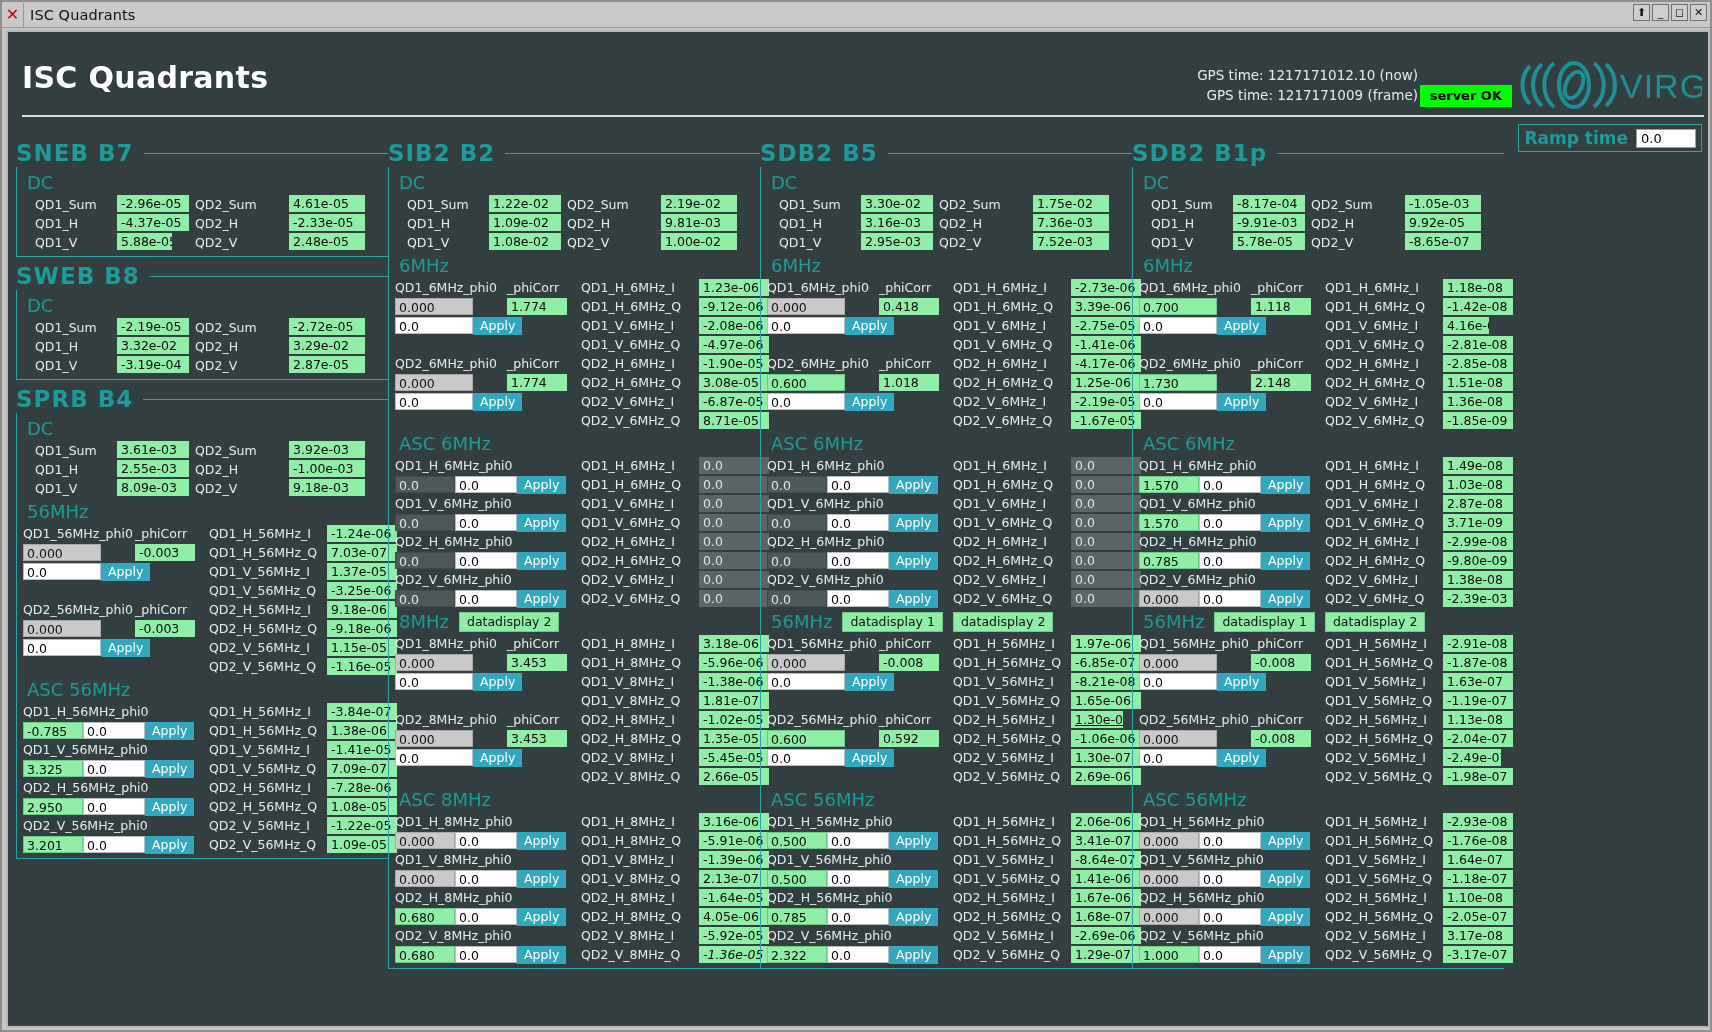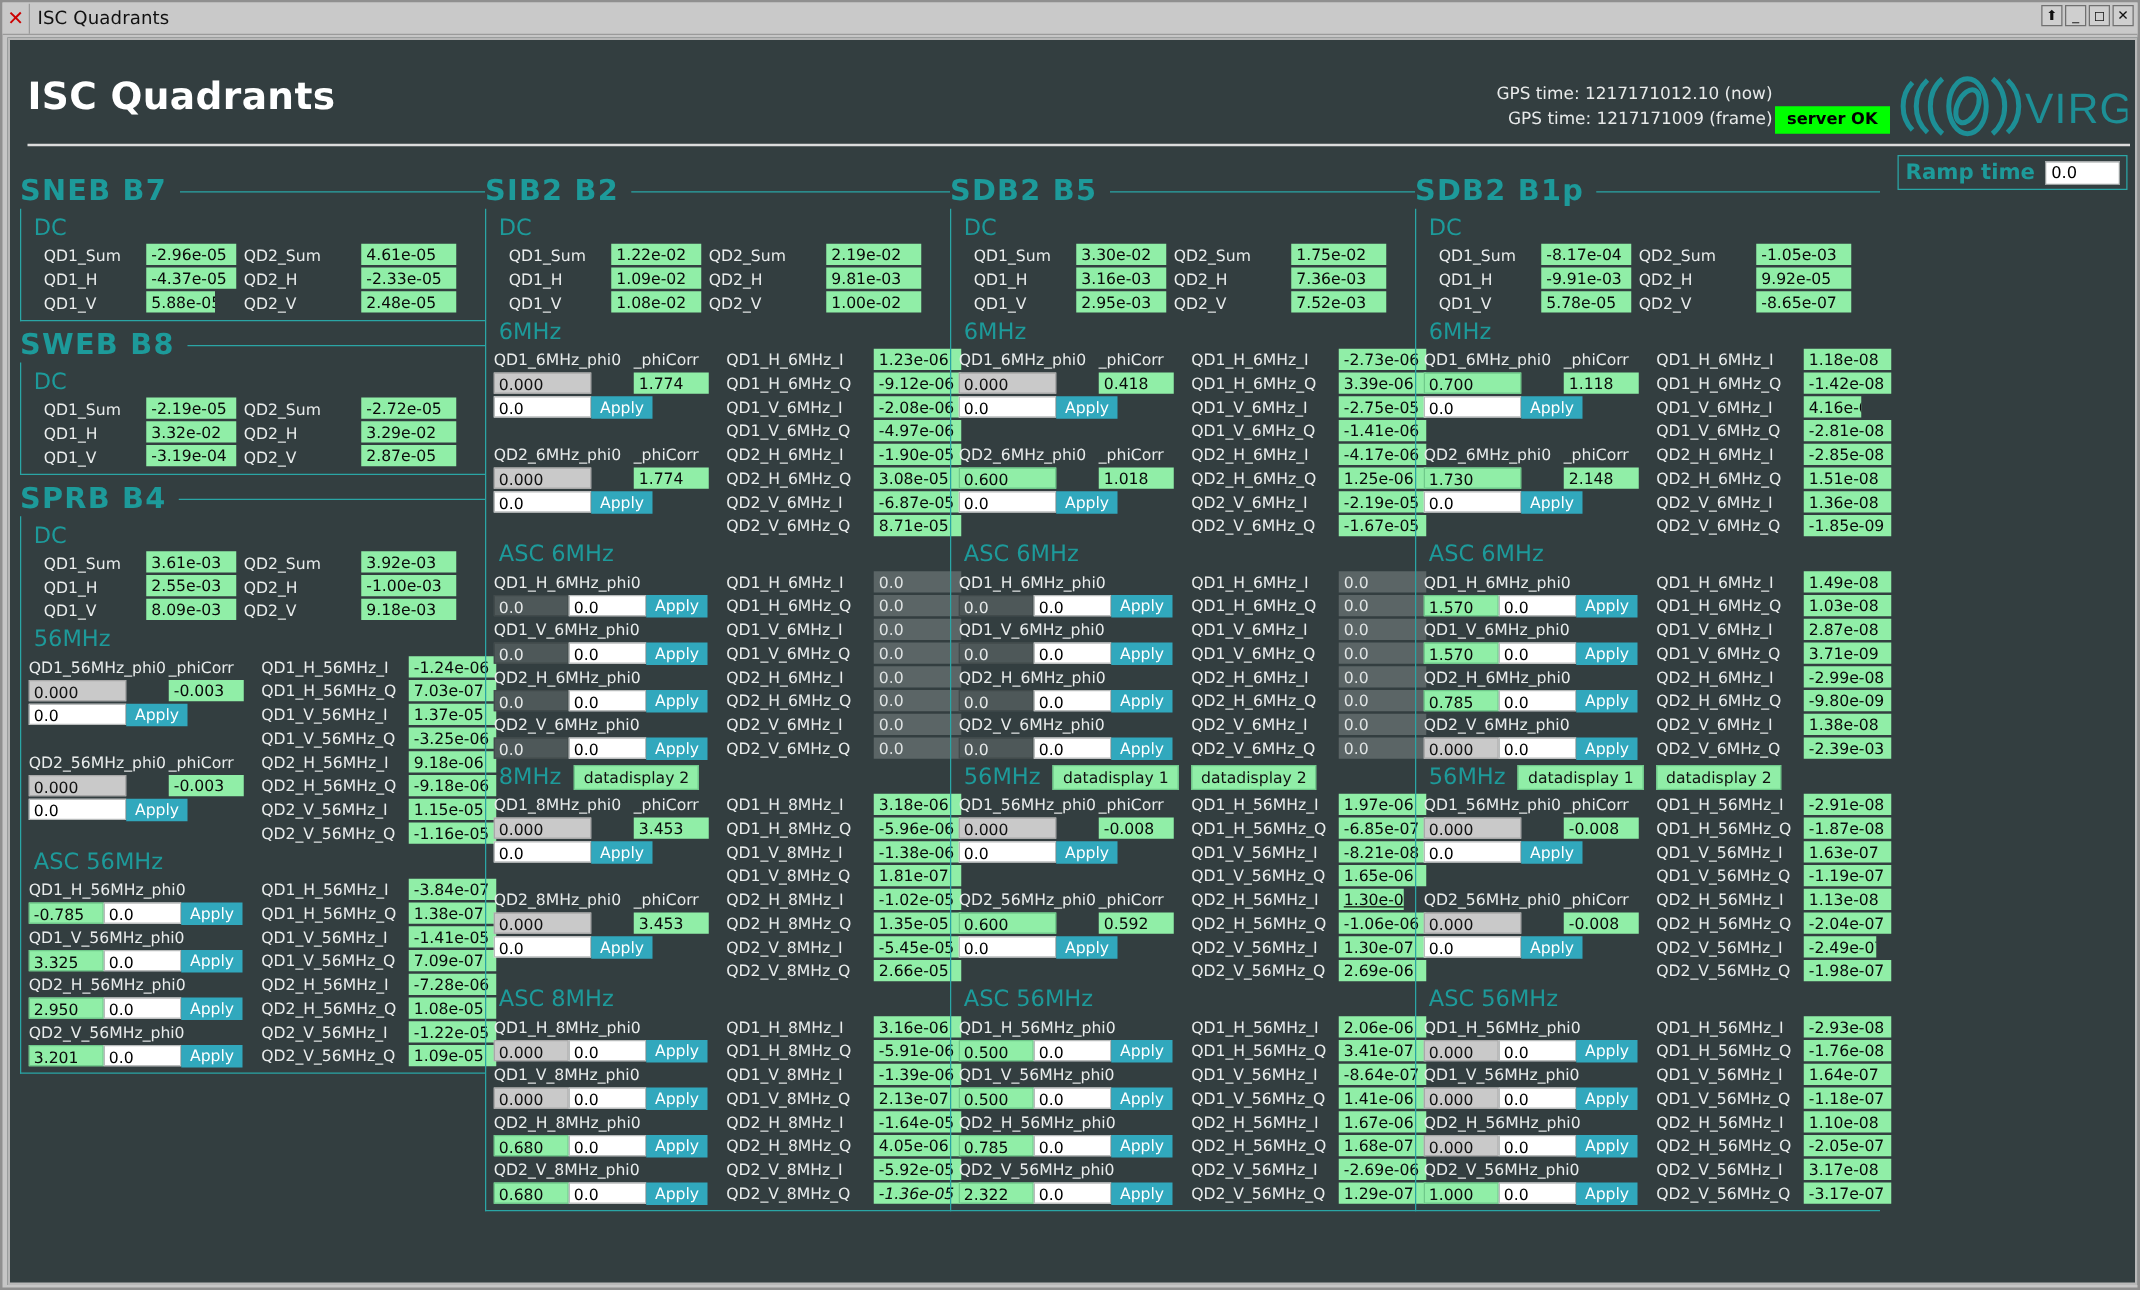--- a/index.html
+++ b/index.html
@@ -368,21 +368,21 @@
                       <div class="apply">Apply</div>
                     </div>
                   </div>
                   <div class="sig-col">
                     <div class="rrow">
                       <div class="rlbl" style="width: 118px;">QD1_H_56MHz_I</div>
                       <div class="val" style="width: 70px;">-3.84e-07</div>
                     </div>
                     <div class="rrow">
                       <div class="rlbl" style="width: 118px;">QD1_H_56MHz_Q</div>
-                      <div class="val" style="width: 70px;">1.38e-07</div>
+                      <div class="val" style="width: 70px;">1.38e-06</div>
                     </div>
                     <div class="rrow">
                       <div class="rlbl" style="width: 118px;">QD1_V_56MHz_I</div>
                       <div class="val" style="width: 70px;">-1.41e-05</div>
                     </div>
                     <div class="rrow">
                       <div class="rlbl" style="width: 118px;">QD1_V_56MHz_Q</div>
                       <div class="val" style="width: 70px;">7.09e-07</div>
                     </div>
                     <div class="rrow">

